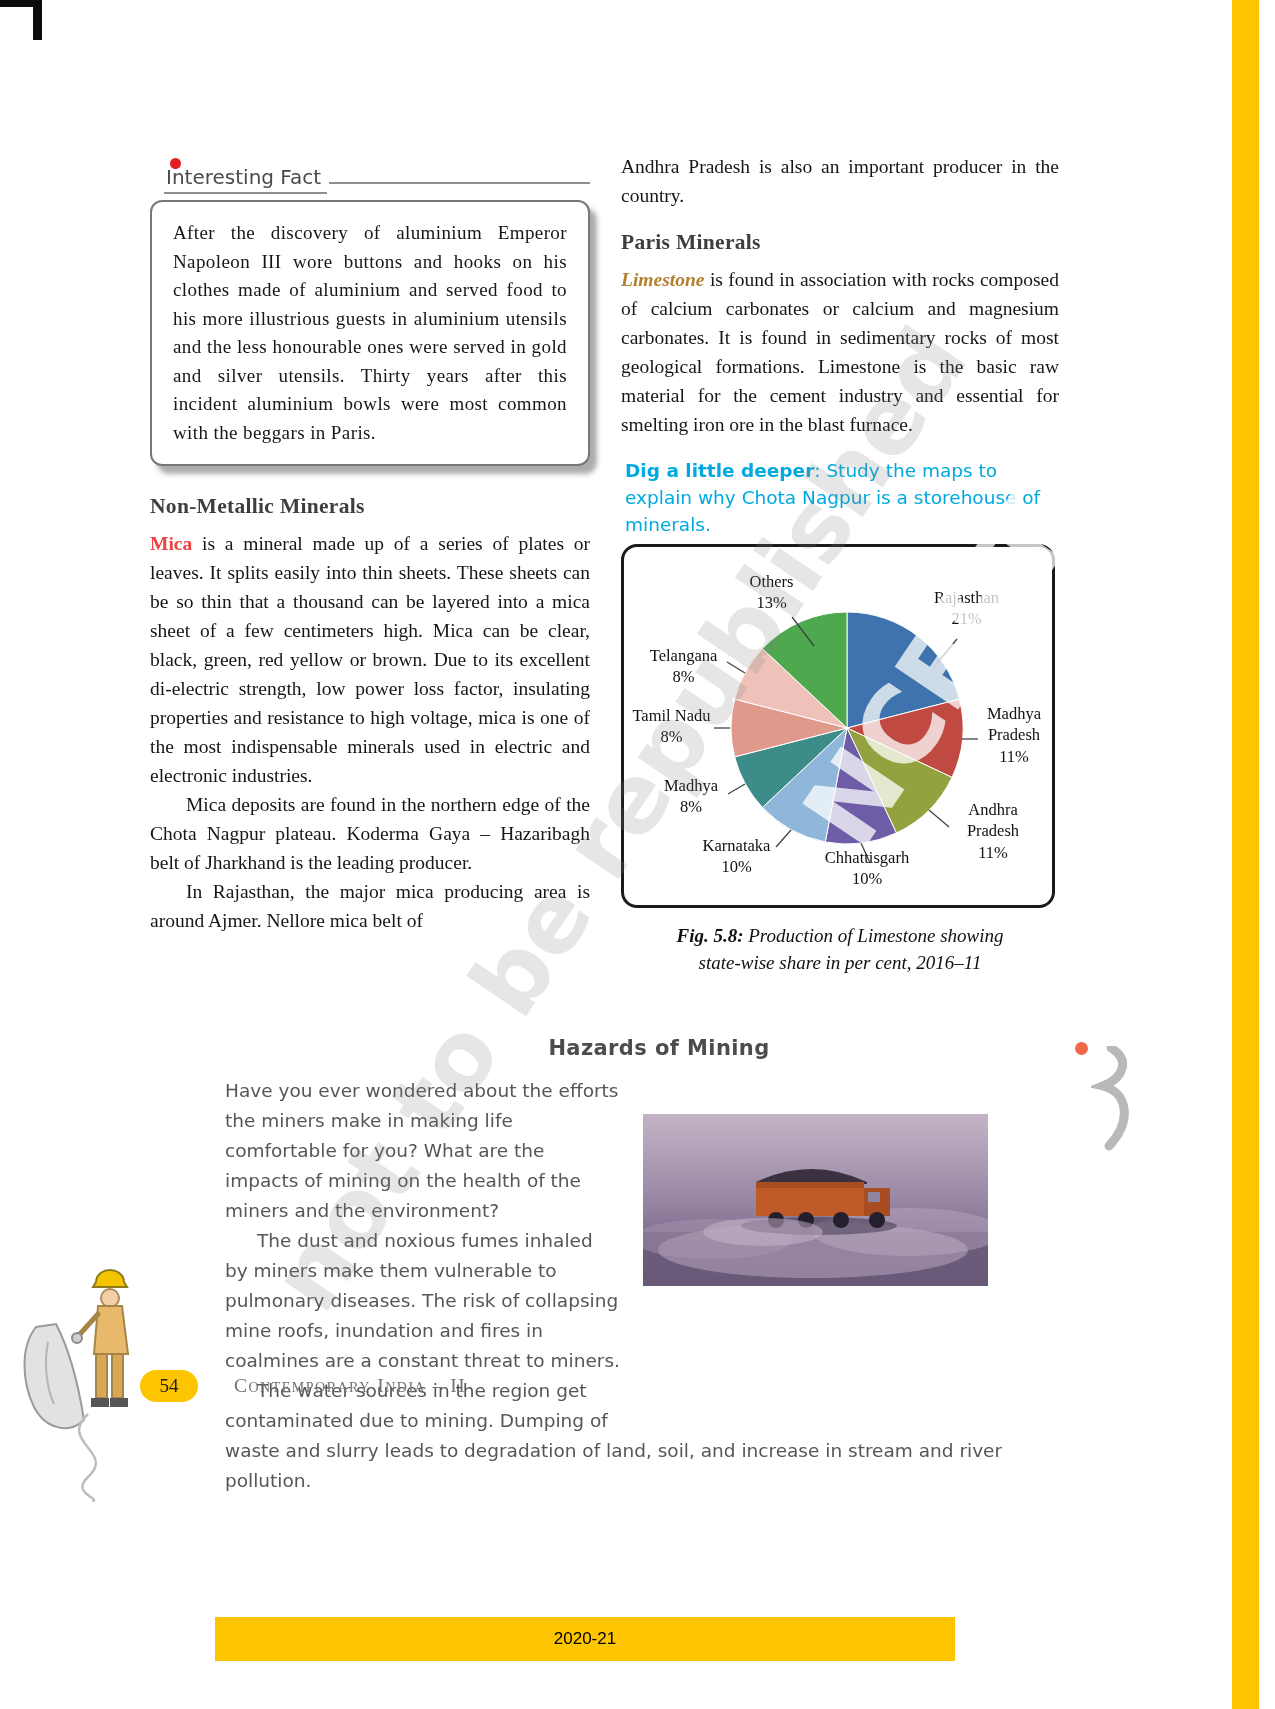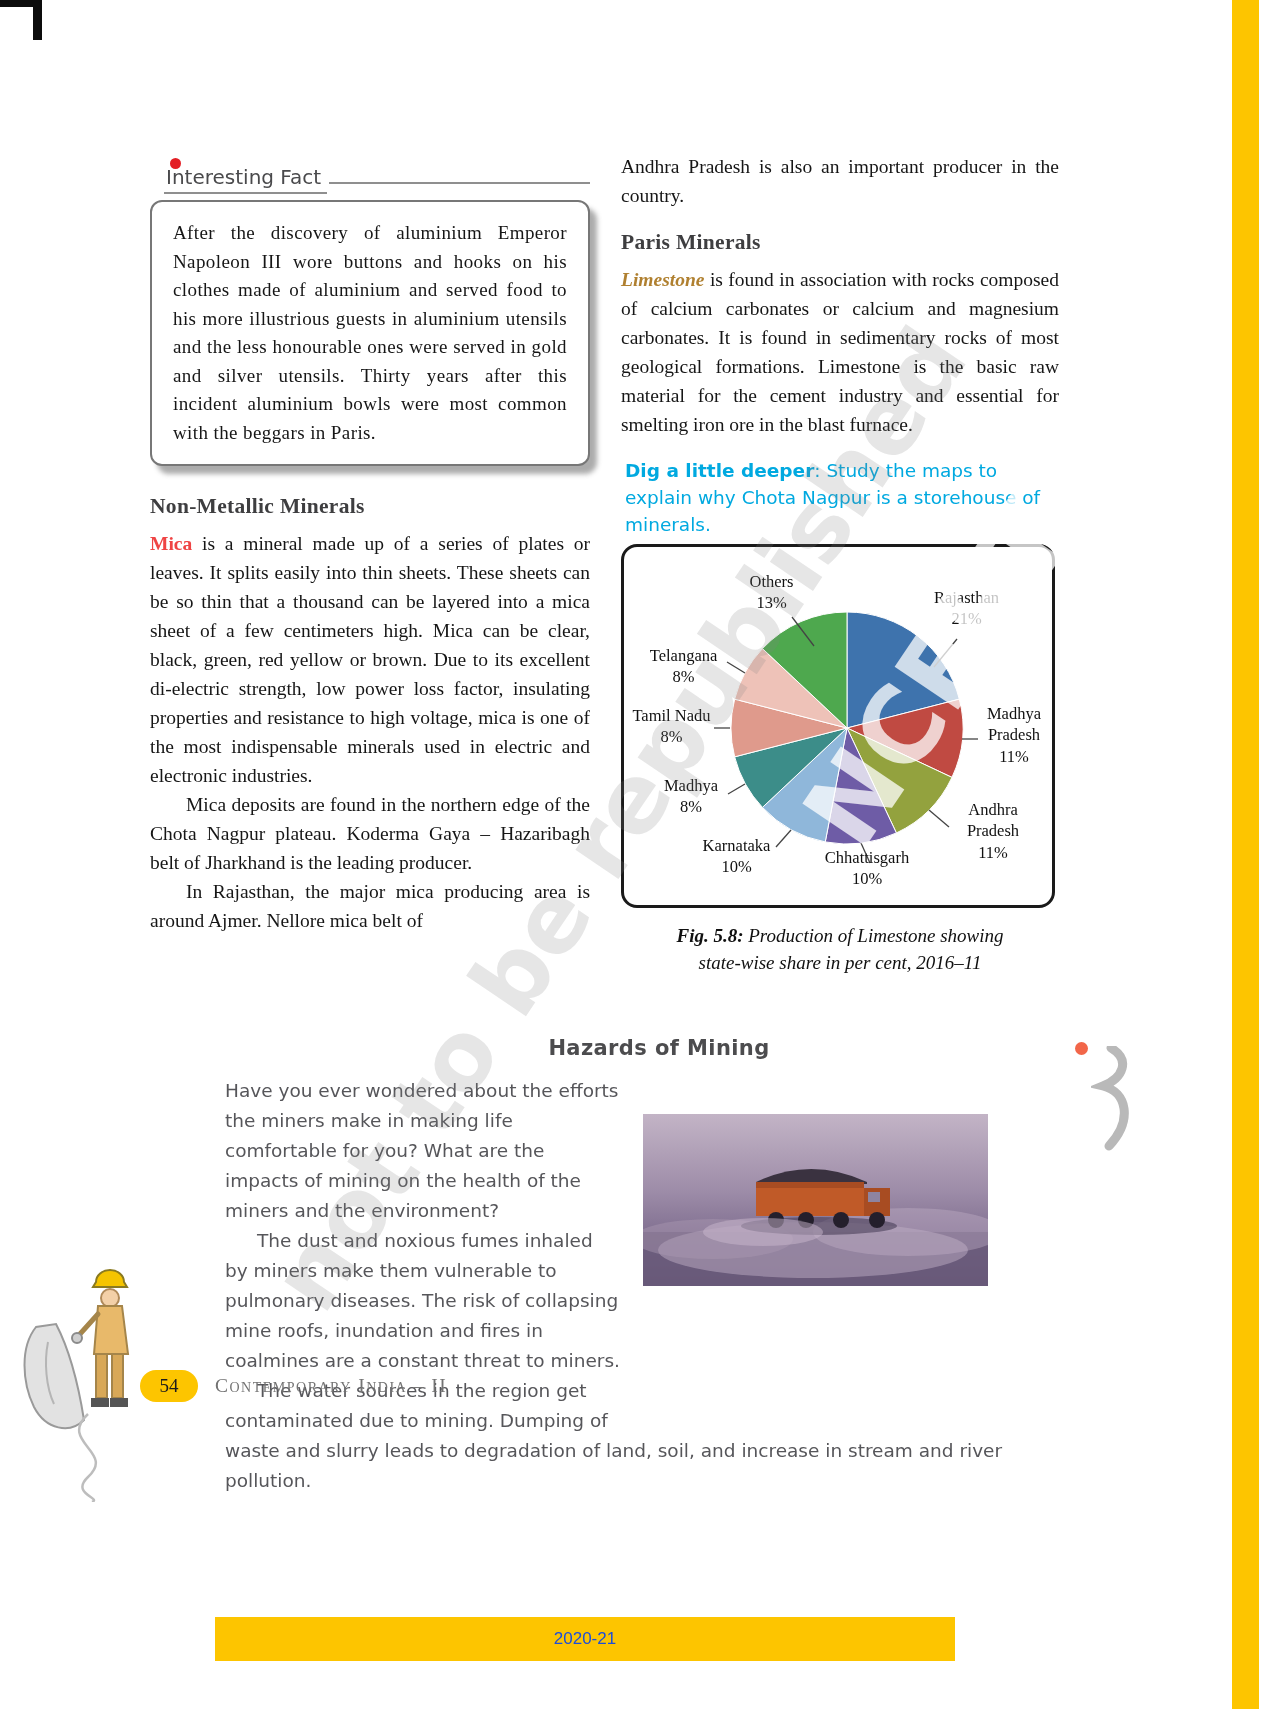--- a/index.html
+++ b/index.html
@@ -9,21 +9,21 @@
     font-family:"Liberation Serif", serif; color:#161616;
   }
   
   .crop-h { position:absolute; left:0; top:0; width:42px; height:7px; background:#0c0c0c; }
   .crop-v { position:absolute; left:33px; top:0; width:9px; height:40px; background:#0c0c0c; }
   
   .side-strip { position:absolute; left:1232px; top:0; width:27px; height:1709px; background:#fdc500; }
   .year-bar {
     position:absolute; left:215px; top:1617px; width:740px; height:44px; background:#fdc500;
     display:flex; align-items:center; justify-content:center;
-    font-family:"Liberation Sans", sans-serif; font-size:17px; color:#1d4ed8;
+    font-family:"Liberation Sans", sans-serif; font-size:17px; color:#000000;
   }
   
   .col-left  { position:absolute; left:150px; top:158px; width:440px; }
   .col-right { position:absolute; left:621px; top:152px; width:438px; }
   .body-text p { font-size:19.5px; line-height:29px; text-align:justify; margin:0; }
   .body-text p.indent { text-indent:36px; }
   h2.section {
     font-size:21.5px; font-weight:bold; color:#3e3e40;
     margin:28px 0 10px 0; letter-spacing:0.3px;
   }
@@ -79,21 +79,21 @@
   .hz-dot { position:absolute; left:850px; top:6px; width:13px; height:13px; border-radius:50%; background:#f26649; }
   .hz-squiggle { position:absolute; left:866px; top:10px; }
   .hz-body p { font-size:18.5px; line-height:30px; margin:0; text-align:left; }
   .hz-body p.hz-indent { text-indent:32px; }
   .hz-fig { float:right; width:352px; margin:38px 98px 140px 22px; }
   .hz-photo { width:345px; height:172px; overflow:hidden; }
   .hz-fig .fig-caption { font-family:"Liberation Serif", serif; margin-top:8px; }
 
   
   .miner { position:absolute; left:18px; top:1252px; }
-  .badge-row { position:absolute; left:140px; top:1370px; display:flex; align-items:center; gap:17px; }
+  .badge-row { position:absolute; left:140px; top:1370px; display:flex; align-items:center; gap:36px; }
   .page-badge {
     min-width:46px; height:32px; padding:0 6px; background:#fdc500; border-radius:16px;
     display:flex; align-items:center; justify-content:center;
     font-size:19px; color:#1c1c1c; font-family:"Liberation Serif", serif;
   }
   .book-title {
     font-variant:small-caps; font-size:19.5px; letter-spacing:1.5px; color:#737373;
     font-family:"Liberation Serif", serif;
   }
 

